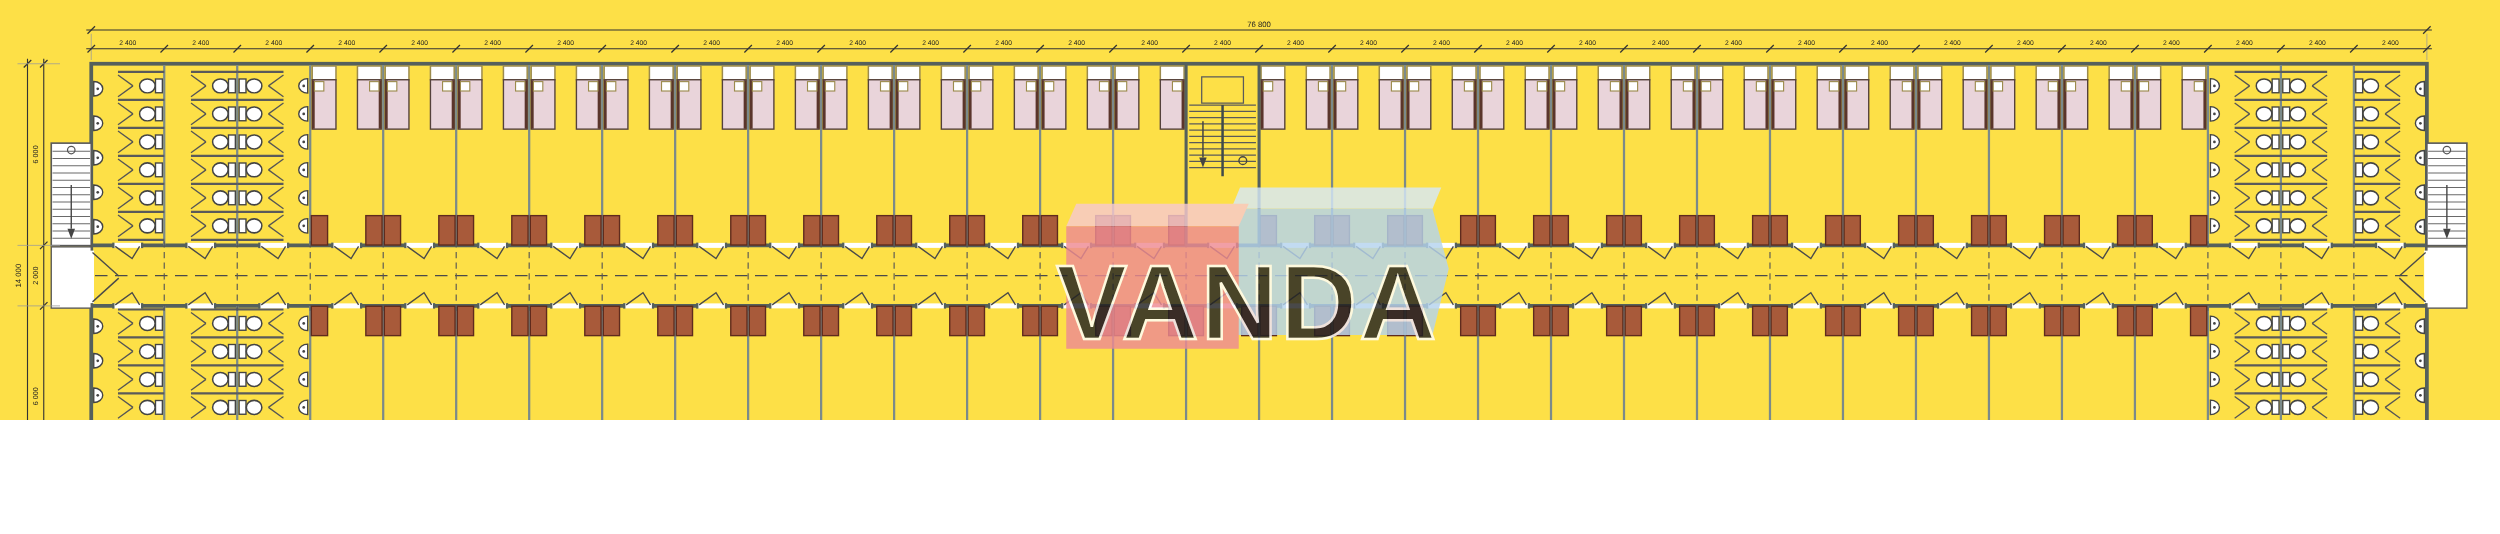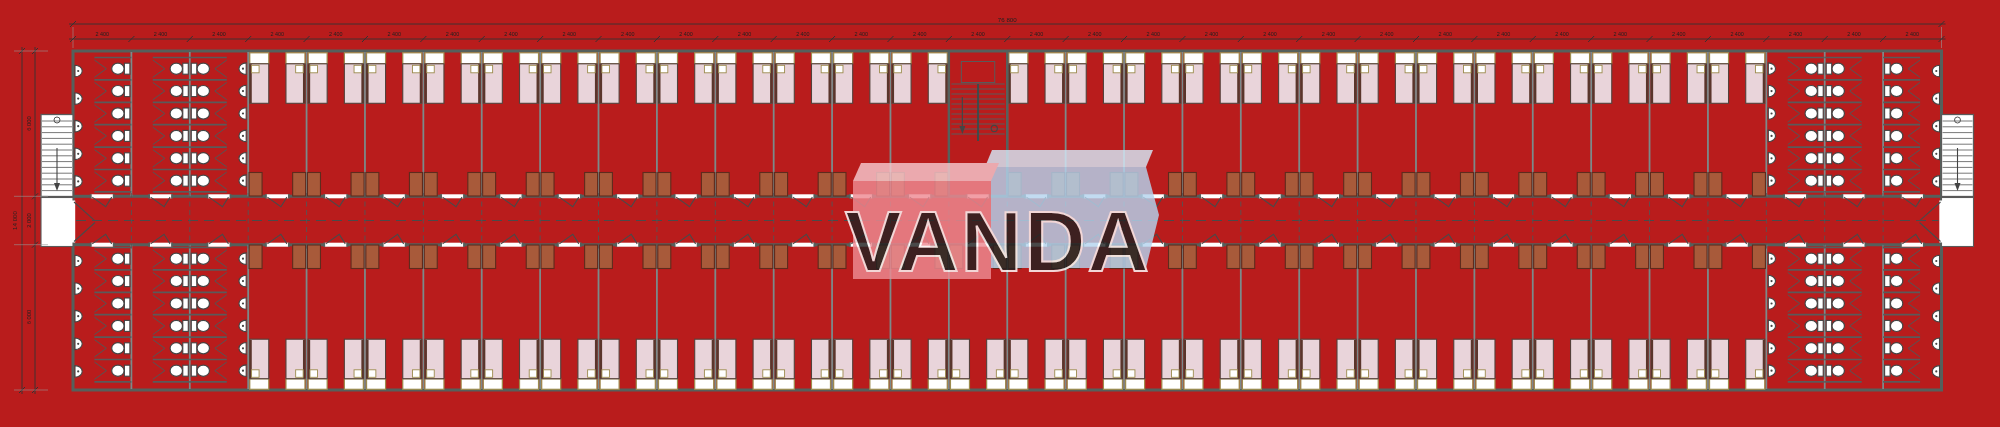--- a/index.html
+++ b/index.html
@@ -1,16 +1,16 @@
 <!DOCTYPE html>
 <html><head>
 <meta charset="utf-8">
 <style>
   html,body{margin:0;padding:0;background:#ffffff;}
-  .canvas{position:relative;width:2000px;height:427px;background:#b91c1c;overflow:hidden;}
+  .canvas{position:relative;width:2000px;height:336px;background:#fde047;overflow:hidden;}
   svg{display:block;}
   svg text{font-family:"Liberation Sans", sans-serif; fill:#222;}
   .wm-text{font-family:"Liberation Sans", sans-serif; font-weight:bold;}
 </style>
 </head>
 <body>
 
 <div class="canvas">
   <svg id="plan-svg" width="2000" height="427" viewBox="0 0 2000 427">
     <g id="plan-geometry">

